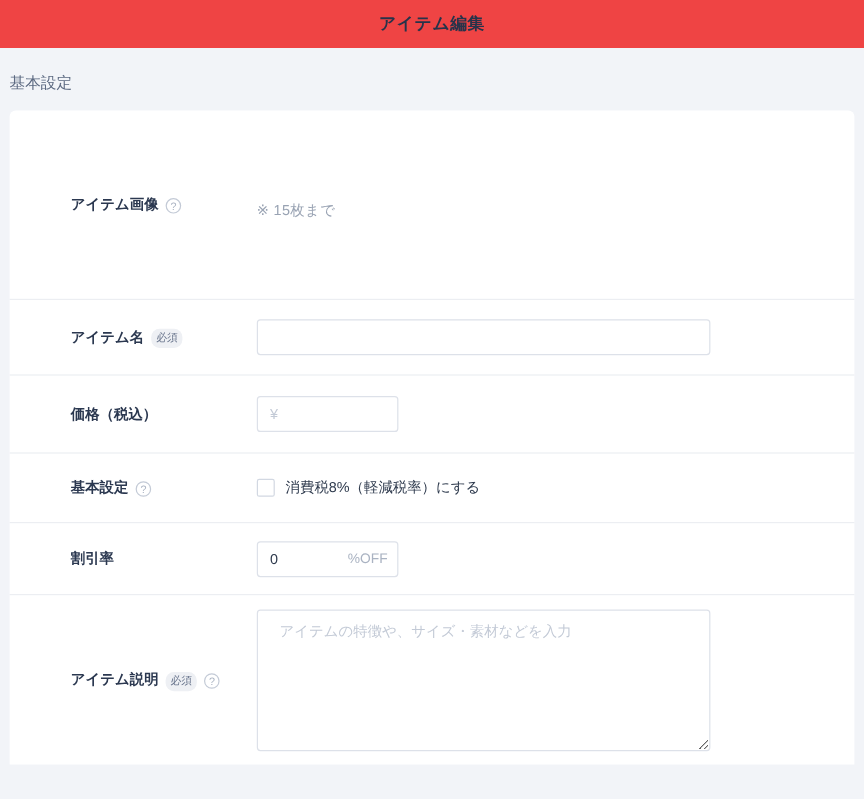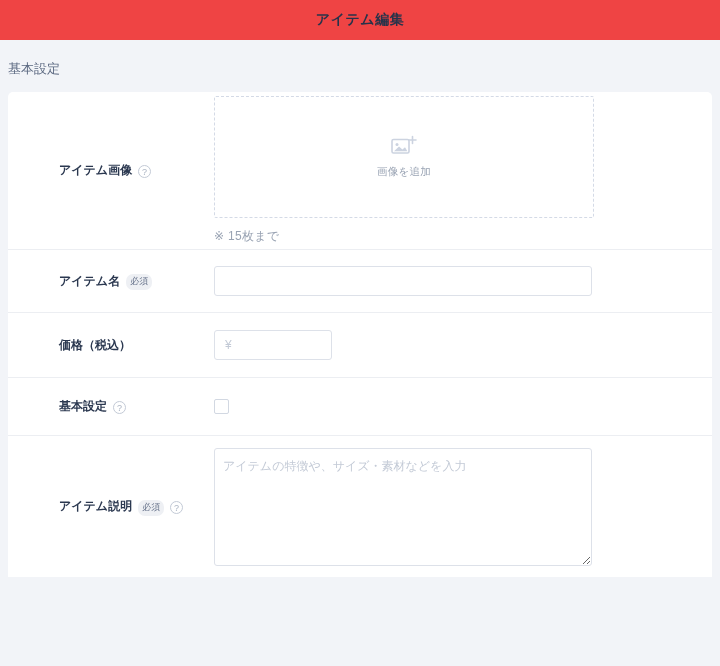--- a/index.html
+++ b/index.html
@@ -201,21 +201,21 @@
     color: #2e3a4d;
   }
 
   
   .desc-area {
     width: 378px;
     height: 118px;
     border: 1px solid #dde1e9;
     border-radius: 3px;
     box-sizing: border-box;
-    padding: 9px 8px;
+    padding: 9px 18px;
     font-family: inherit;
     font-size: 12px;
     color: #2e3a4d;
     resize: vertical;
     outline: none;
     display: block;
   }
   .desc-area::placeholder { color: #c3cad6; }
 </style>
 </head>
@@ -230,31 +230,20 @@
   <h2 class="section-heading">基本設定</h2>
 
   <div class="card">
 
     <div class="row row-image">
       <div class="row-label">
         <span>アイテム画像</span>
         <span class="help-icon">?</span>
       </div>
       <div class="row-field">
-        <div class="uploader">
-          <span class="uploader-icon">
-            <svg width="26" height="22" viewBox="0 0 26 22" xmlns="http://www.w3.org/2000/svg">
-              <rect x="1" y="4.5" width="17" height="13.5" rx="1.5" fill="none" stroke="#ccd3e0" stroke-width="1.6"></rect>
-              <circle cx="6" cy="9.5" r="1.5" fill="#ccd3e0"></circle>
-              <path d="M3 16.2 L8 11.4 L11.4 14.6 L14 12.2 L16.4 16.2 Z" fill="#ccd3e0"></path>
-              <path d="M21.5 1.5 V8.5 M18 5 H25" stroke="#ccd3e0" stroke-width="1.6" stroke-linecap="round"></path>
-            </svg>
-          </span>
-          <span class="uploader-label">画像を追加</span>
-        </div>
         <div class="upload-note">※ 15枚まで</div>
       </div>
     </div>
 
     <div class="row row-name">
       <div class="row-label">
         <span>アイテム名</span>
         <span class="badge">必須</span>
       </div>
       <div class="row-field">
@@ -272,24 +261,36 @@
     </div>
 
     <div class="row row-tax">
       <div class="row-label">
         <span>基本設定</span>
         <span class="help-icon">?</span>
       </div>
       <div class="row-field">
         <label class="check-line">
           <span class="checkbox"></span>
+          <span class="check-label">消費税8%（軽減税率）にする</span>
         </label>
       </div>
     </div>
 
+    <div class="row row-disc">
+      <div class="row-label">
+        <span>割引率</span>
+      </div>
+      <div class="row-field">
+        <div class="suffix-wrap">
+          <input class="text-input" type="text" value="0" style="">
+          <span class="suffix">%OFF</span>
+        </div>
+      </div>
+    </div>
 
     <div class="row row-desc">
       <div class="row-label">
         <span>アイテム説明</span>
         <span class="badge">必須</span>
         <span class="help-icon">?</span>
       </div>
       <div class="row-field">
         <textarea class="desc-area" placeholder="アイテムの特徴や、サイズ・素材などを入力" style=""></textarea>
       </div>

